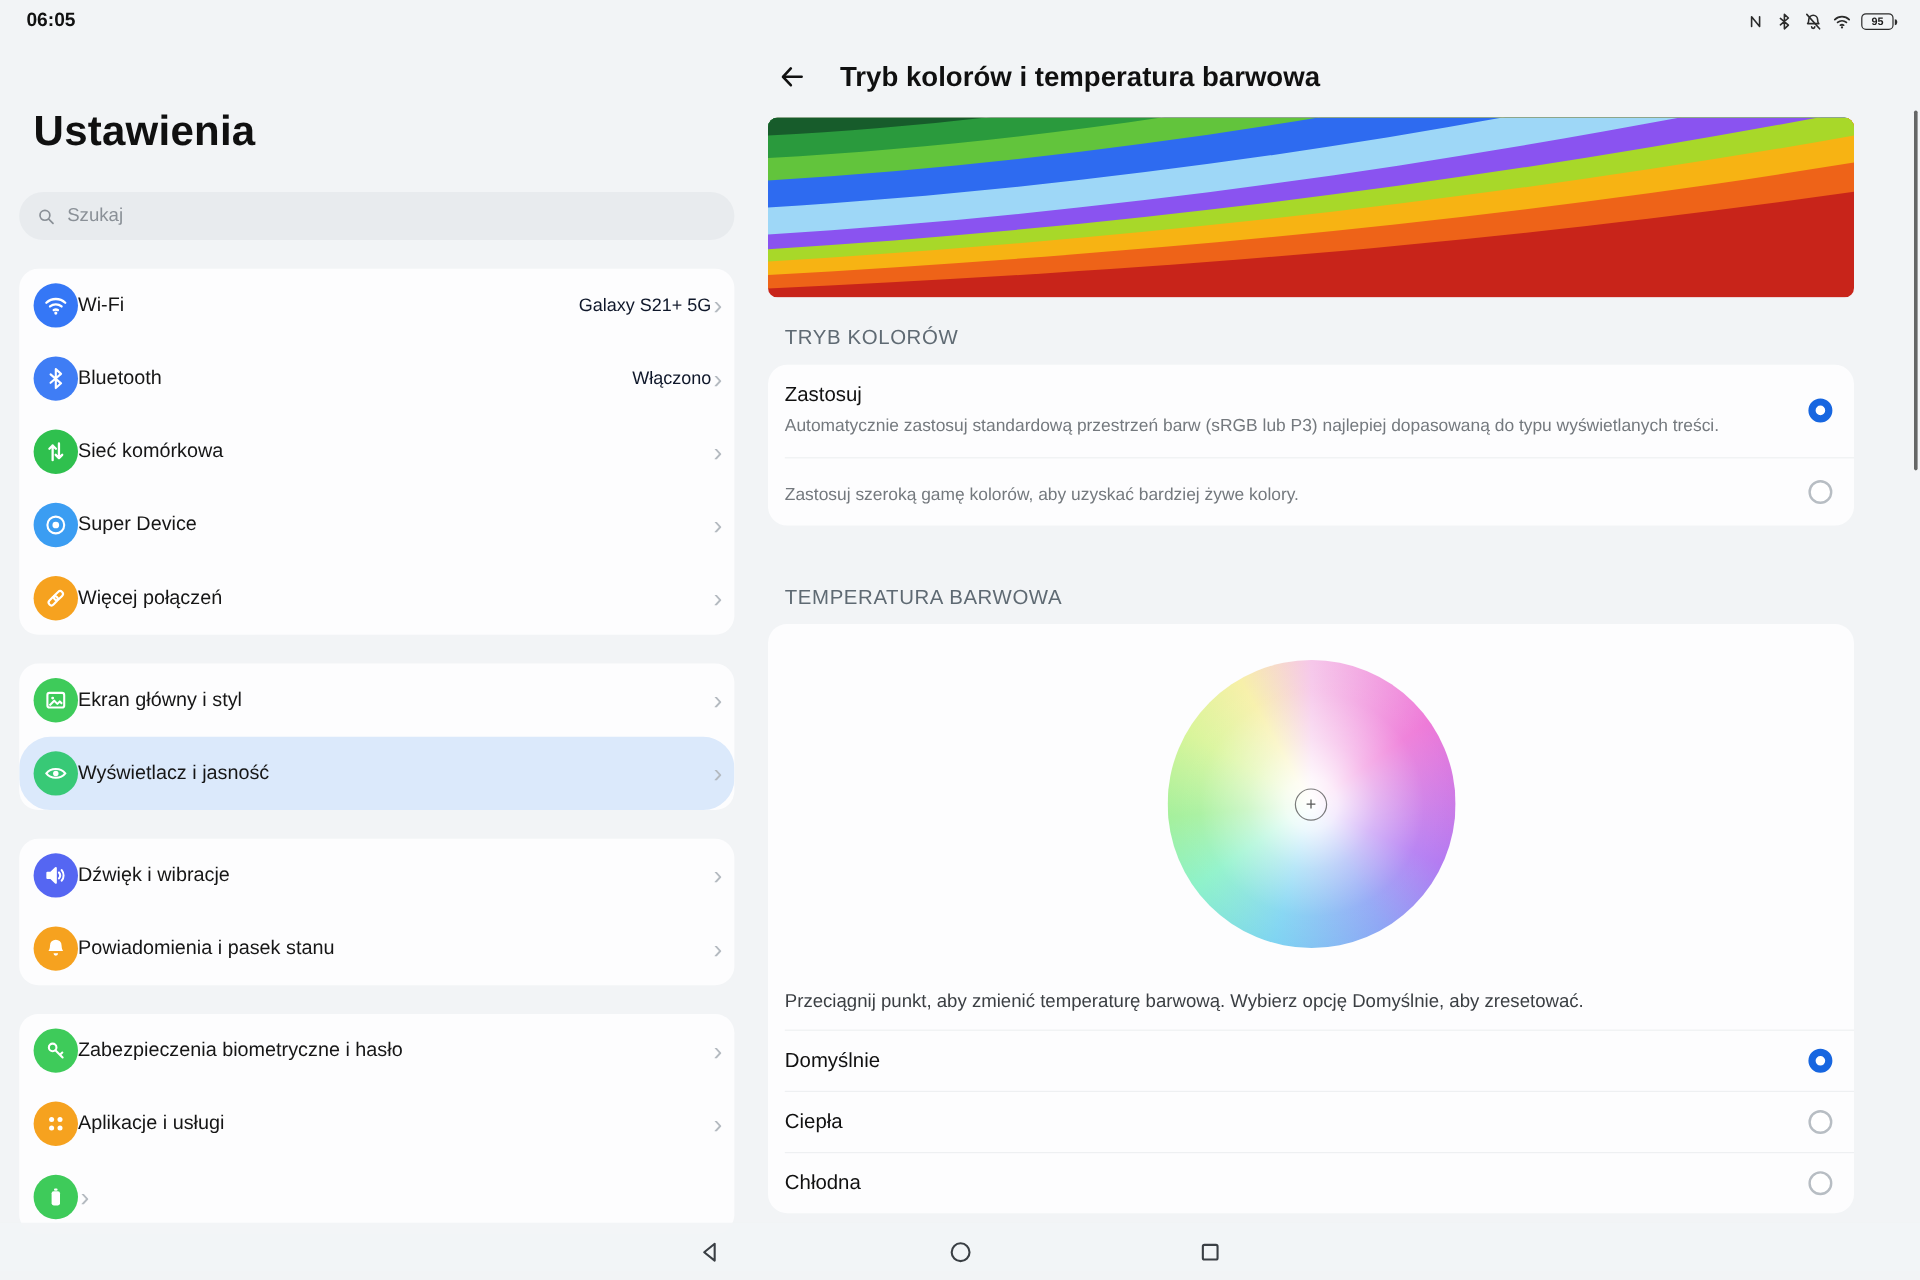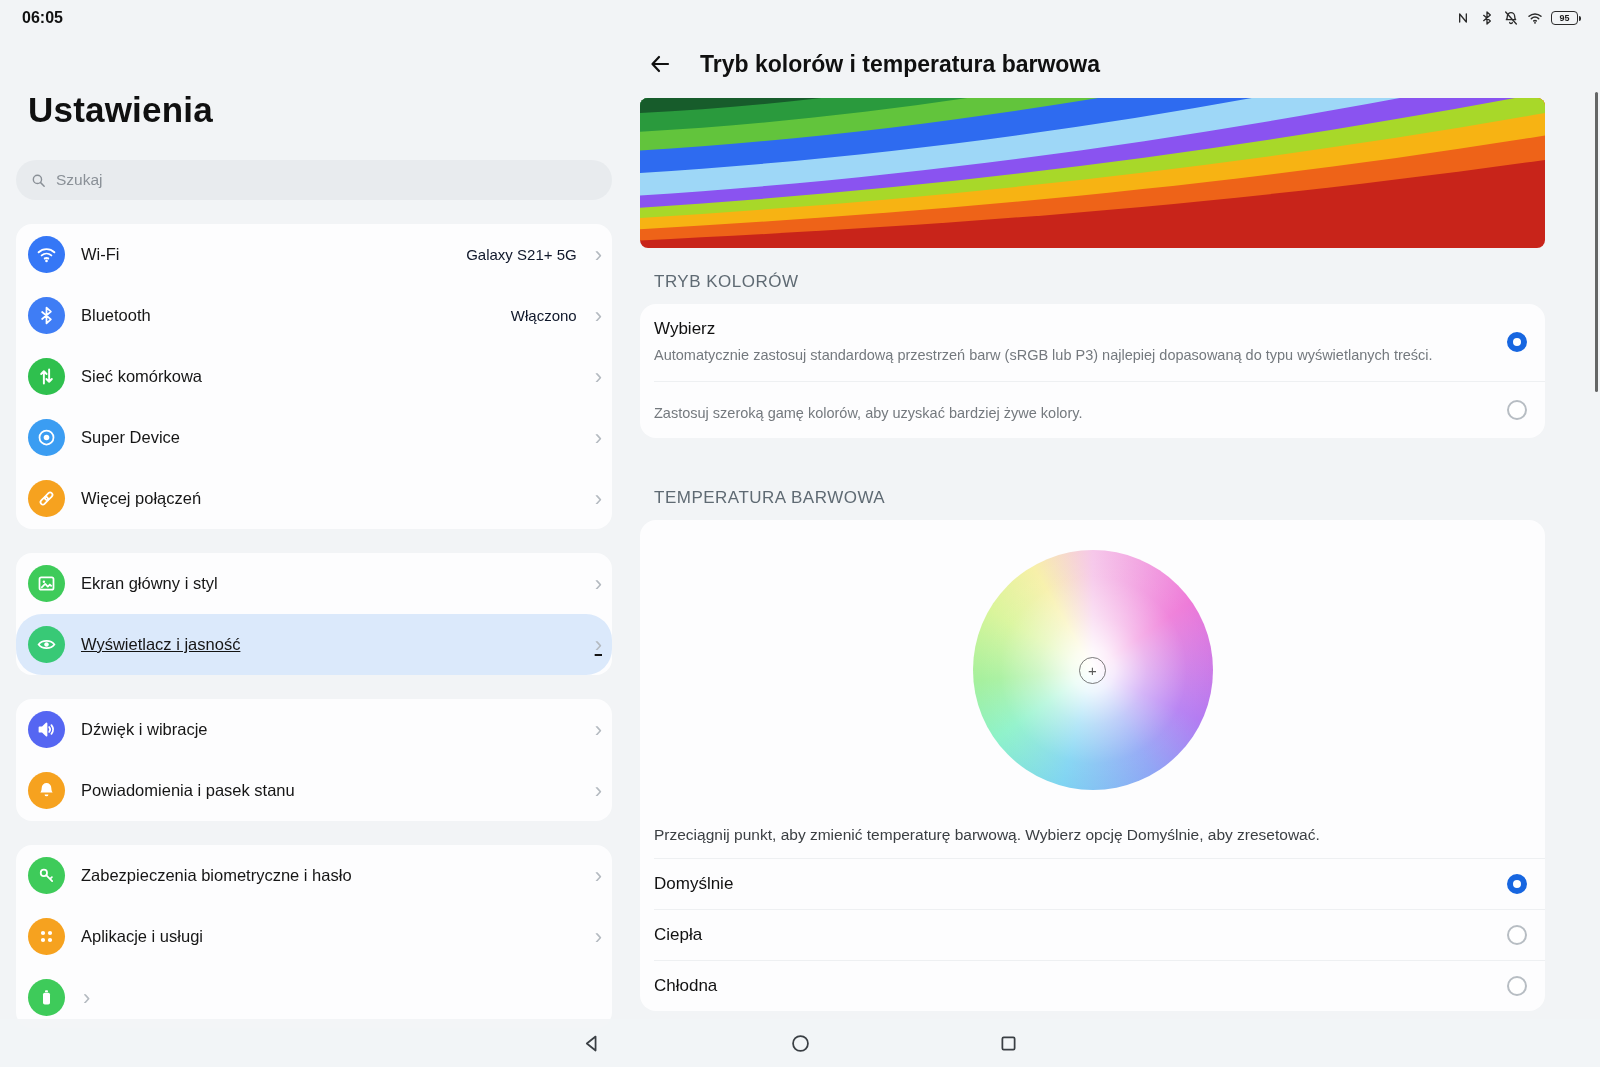--- a/index.html
+++ b/index.html
@@ -43,23 +43,23 @@
   .search input {
     border:none; outline:none; background:transparent; flex:1;
     font-size:15.5px; color:#43474b; font-family:inherit;
   }
   .search input::placeholder { color:#8a9097; }
 
   .group { background:#fdfdfe; border-radius:16px; margin-top:24px; overflow:hidden; }
   .group:first-of-type { margin-top:28px; }
   .row {
     height:61px; display:flex; align-items:center;
-    padding:0 10px 0 12px; gap:16px; cursor:pointer;
-  }
-  .row.selected { background:#dbe9fb; border-radius:26px;text-decoration:underline; }
+    padding:0 10px 0 12px; cursor:pointer;
+  }
+  .row.selected { background:#dbe9fb; border-radius:26px; }
   .icn {
     width:37px; height:37px; border-radius:50%; flex:0 0 37px;
     display:flex; align-items:center; justify-content:center;
   }
   .icn svg { width:21px; height:21px; display:block; }
   .ic-wifi  { background:#3577f6; } .ic-bt   { background:#3f7df5; }
   .ic-net   { background:#2fc04e; } .ic-sd   { background:#3b9df2; }
   .ic-link  { background:#f6a21f; } .ic-home { background:#3ecb5a; }
   .ic-disp  { background:#38c976; } .ic-sound{ background:#5566f2; }
   .ic-bell  { background:#f6a21f; } .ic-key  { background:#3ecb5a; }
@@ -333,21 +333,21 @@
       <path d="M0,36 C330,18 640,-40 1000,-130 L1000,0 L0,0 Z" fill="#2a9a3d"></path>
       <path d="M0,16 C320,0 620,-60 1000,-170 L1000,0 L0,0 Z" fill="#175c2b"></path>
     </svg>
   </div>
 
   <div class="sectionlabel">TRYB KOLORÓW</div>
 
   <div class="card">
     <div class="opt-row">
       <span class="opt-text">
-        <div class="opt-title">Wybierz</div>
+        <div class="opt-title">Zastosuj</div>
         <div class="opt-desc">Automatycznie zastosuj standardową przestrzeń barw (sRGB lub P3) najlepiej dopasowaną do typu wyświetlanych treści.</div>
       </span>
       <span class="radio on"></span>
     </div>
     <div class="hr"></div>
     <div class="opt-row">
       <span class="opt-text">
         <div class="opt-desc">Zastosuj szeroką gamę kolorów, aby uzyskać bardziej żywe kolory.</div>
       </span>
       <span class="radio"></span>

